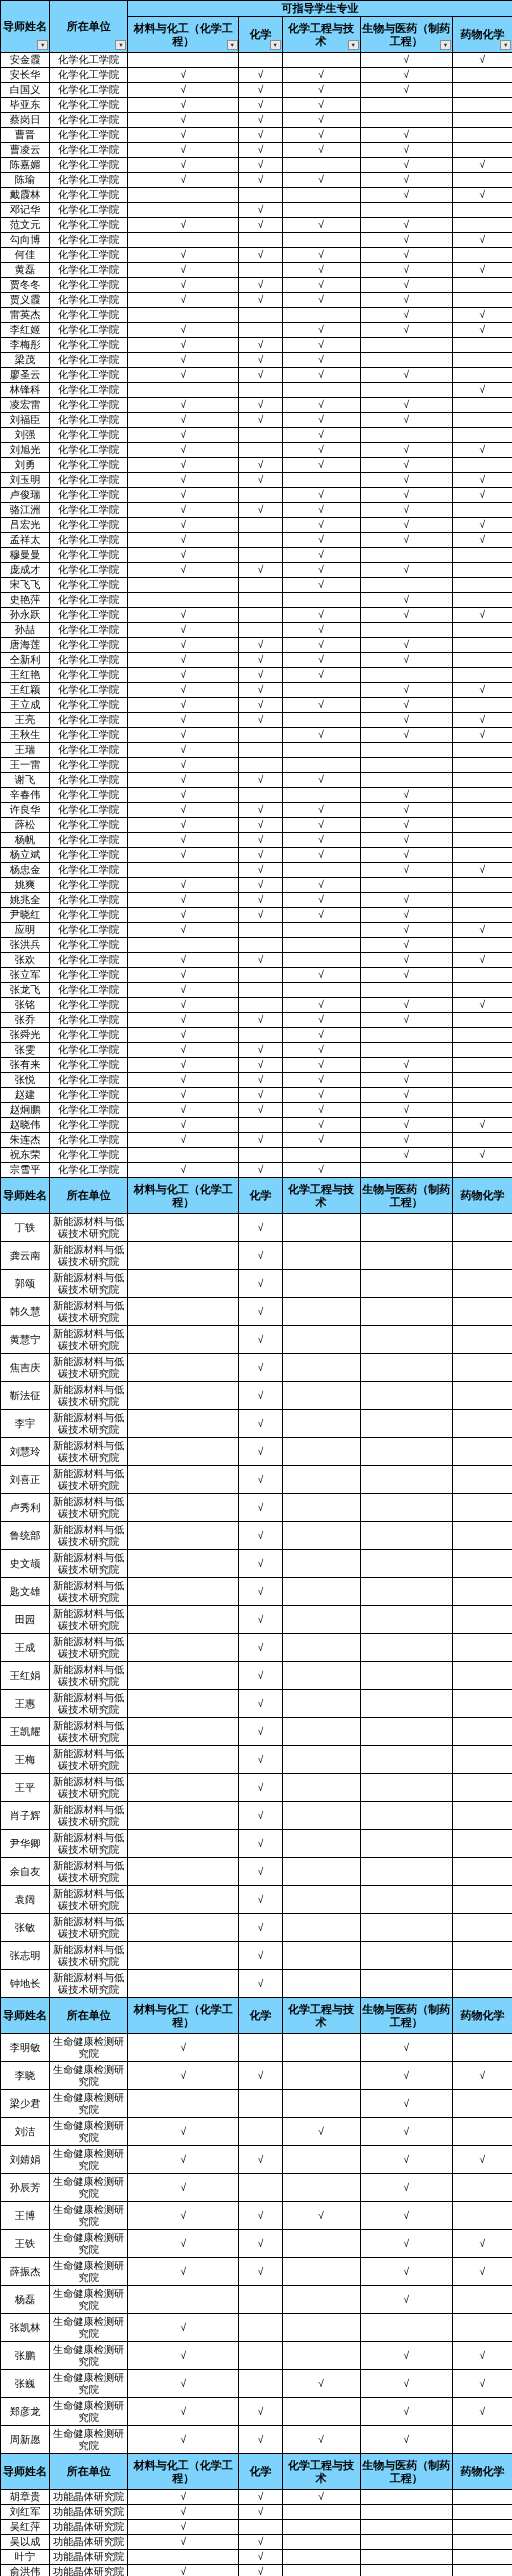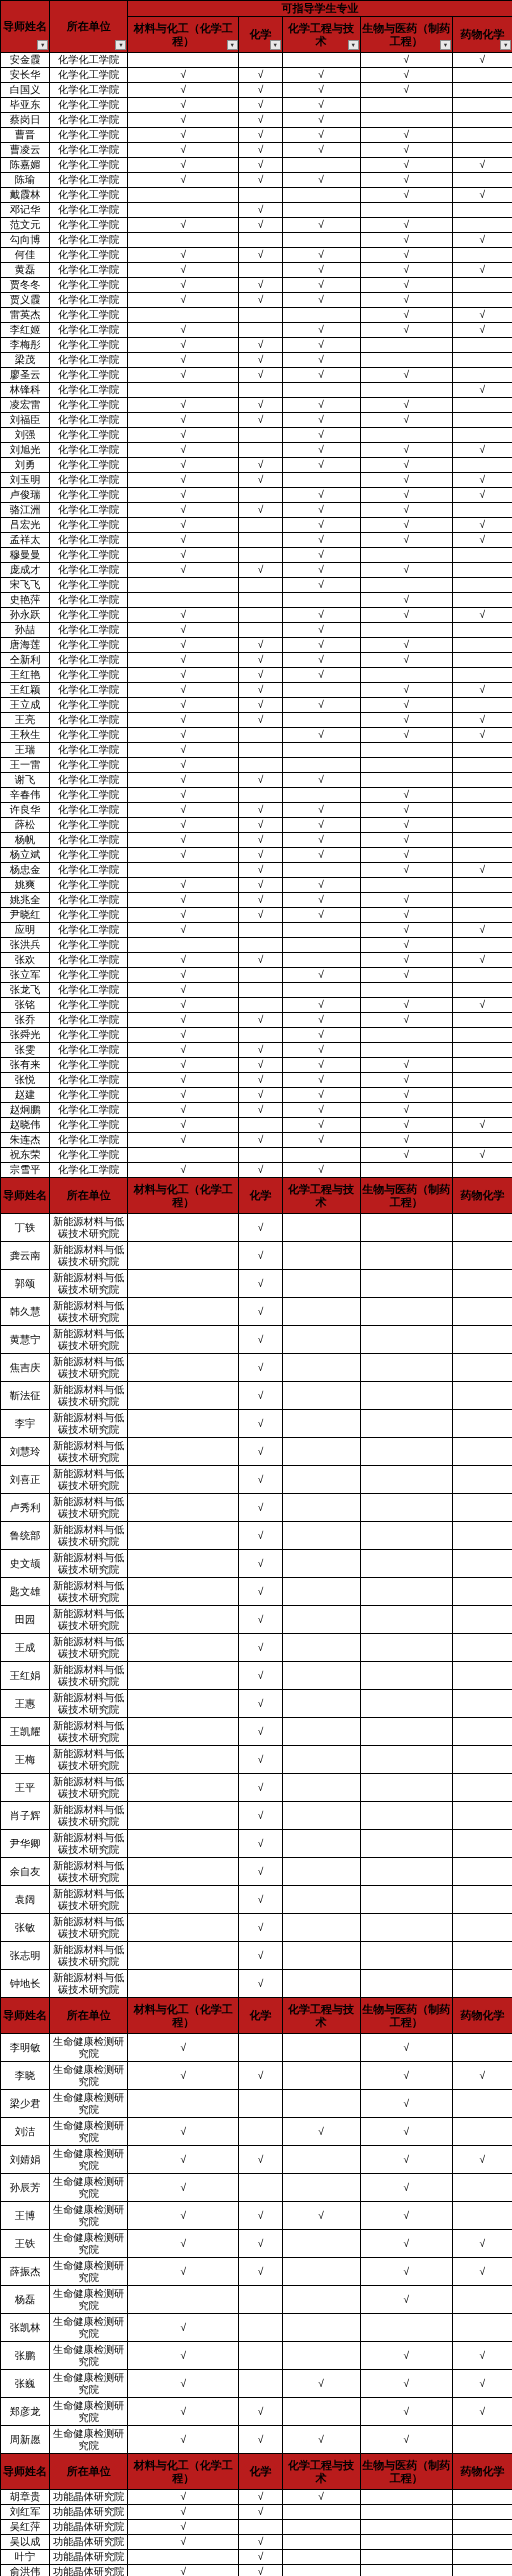--- a/index.html
+++ b/index.html
@@ -1,20 +1,20 @@
 <!DOCTYPE html>
 <html style="font-size:12.5px"><head>
 <meta charset="utf-8">
 <style>
   html,body{margin:0;padding:0;background:#fff;}
   body{width:513px;font-family:"Liberation Sans","DejaVu Sans",sans-serif;color:#000;}
   table{border-collapse:collapse;table-layout:fixed;width:513px;}
   td,th{border:0.8px solid #000;padding:0 0.8px;text-align:center;vertical-align:middle;
         overflow:hidden;word-break:break-all;}
-  th{font-size:11px;font-weight:bold;line-height:1.15;position:relative;background:#b91c1c;}
+  th{font-size:11px;font-weight:bold;line-height:1.15;position:relative;background:#7dd3fc;}
   td{font-size:10.2px;line-height:1.1;}
   tr.r1 td{height:14px;}
   tr.r2 td{height:27px;}
   tr.rh th{height:35px;}
   tr.super th{height:15px;}
   td.check{font-size:10.2px;font-weight:normal;}
   .filter-btn{position:absolute;right:0.8px;bottom:1.6px;width:11px;height:10.2px;
      background:#e9e9e9;border:0.8px solid #8c8c8c;font-size:5.5px;line-height:9.4px;
      color:#333;text-align:center;cursor:pointer;box-sizing:border-box;}
 </style>

